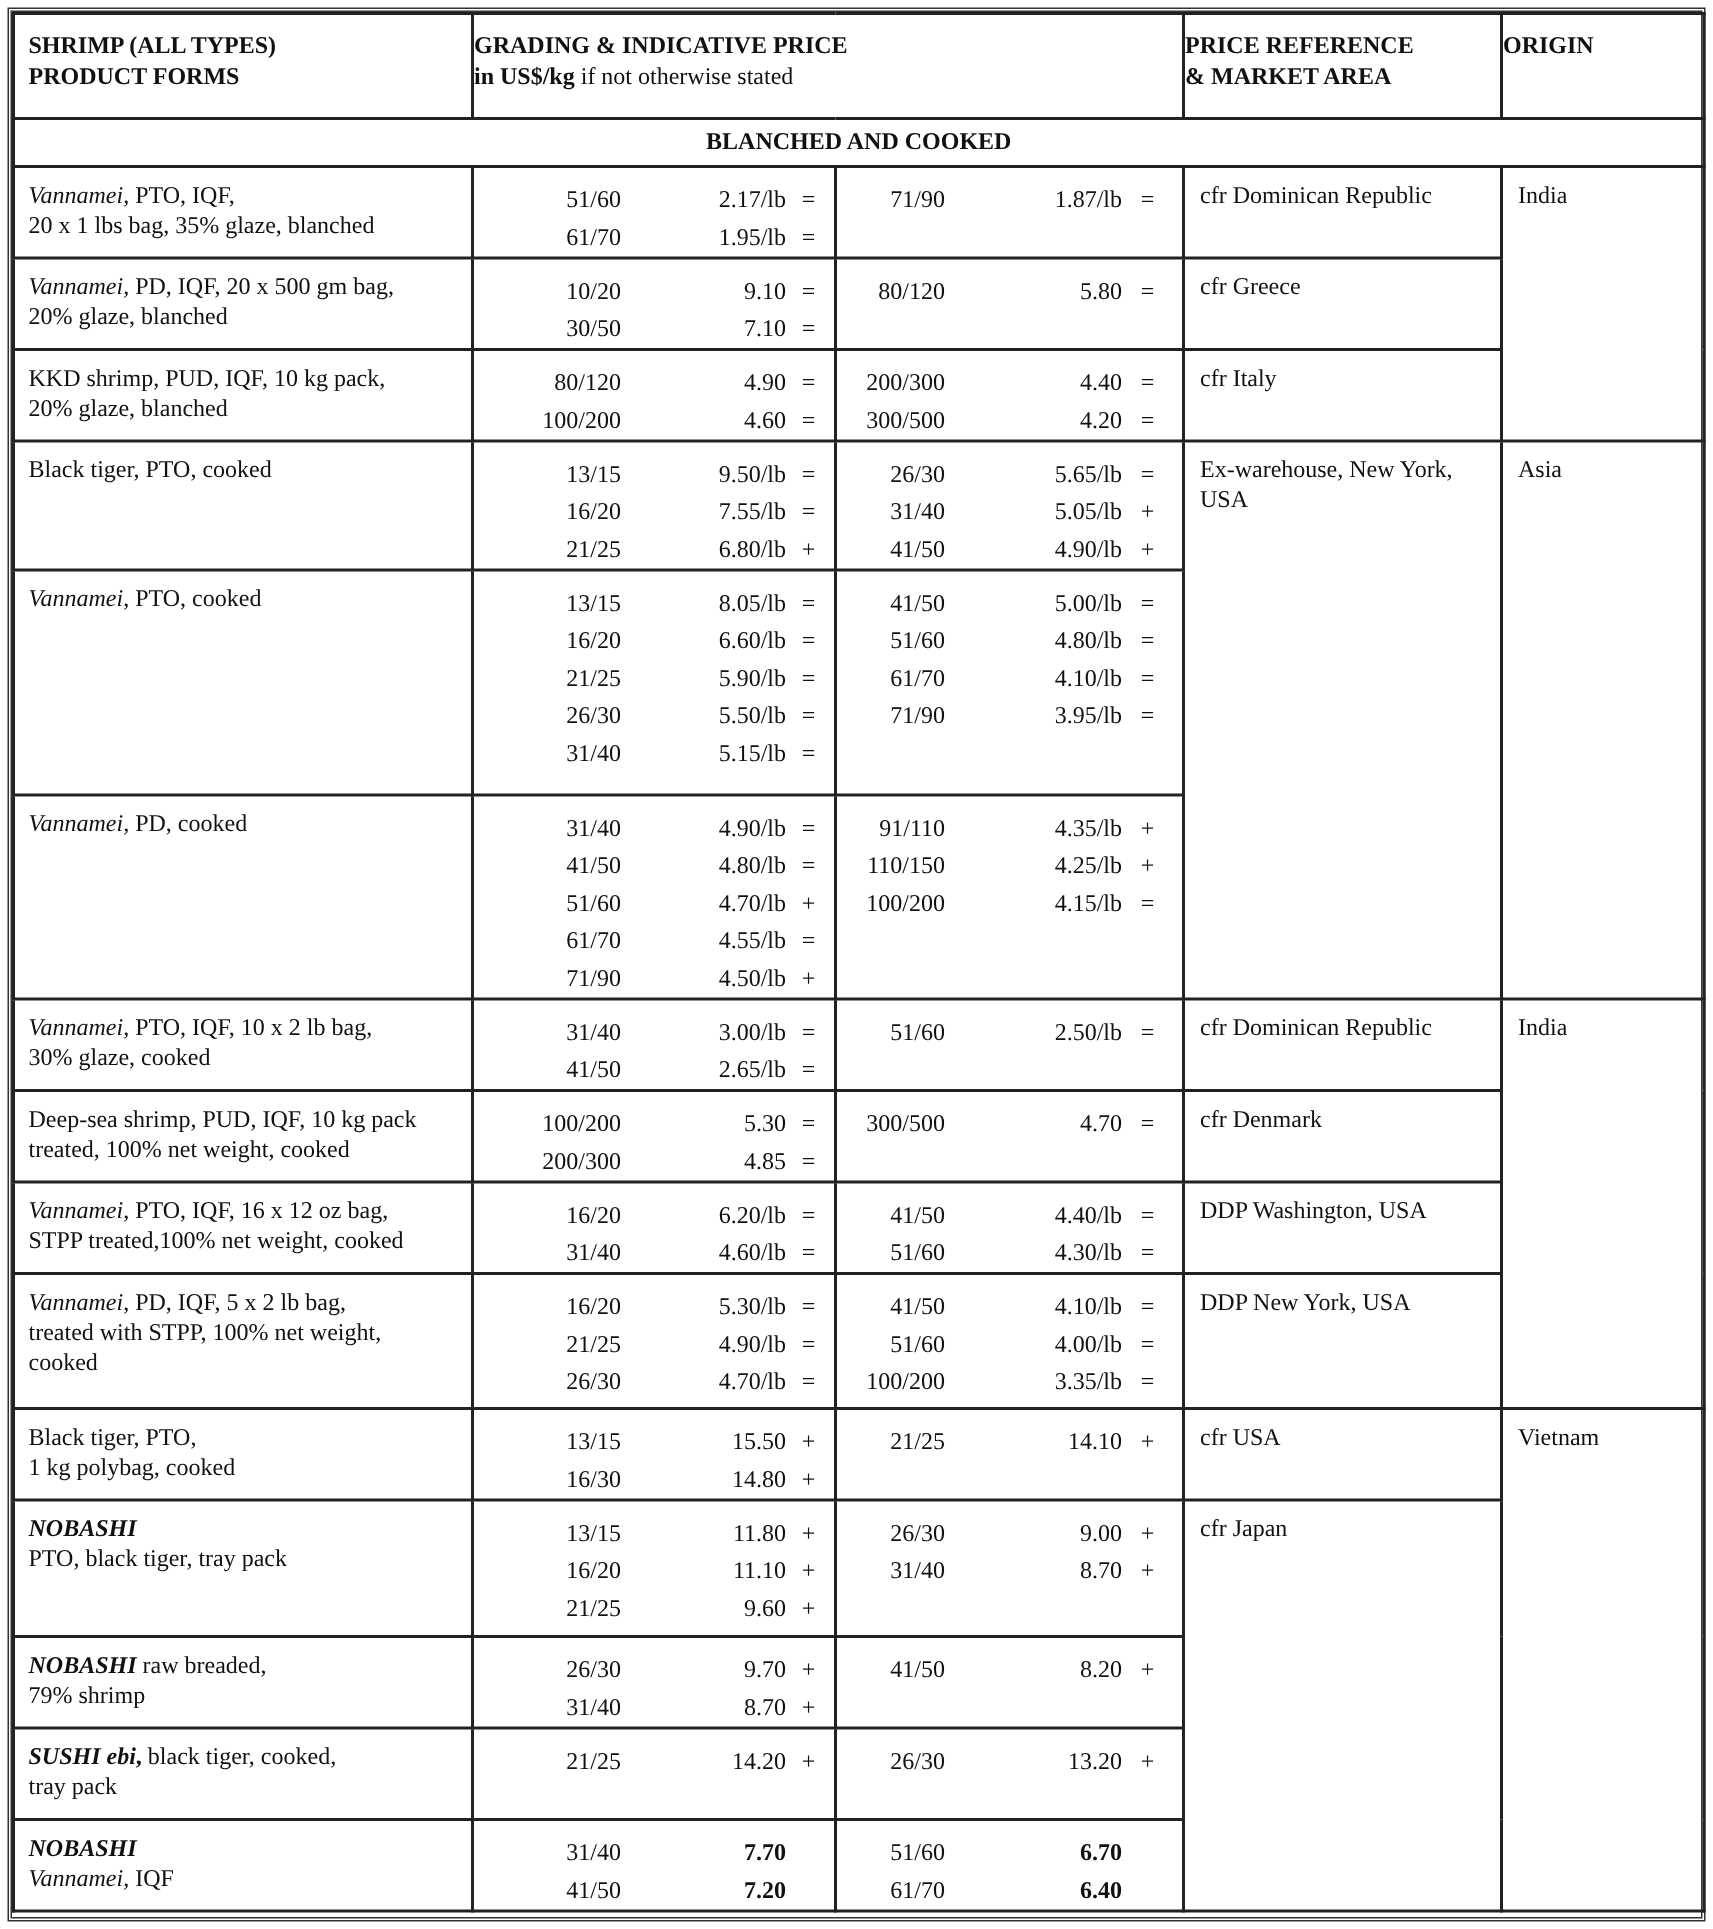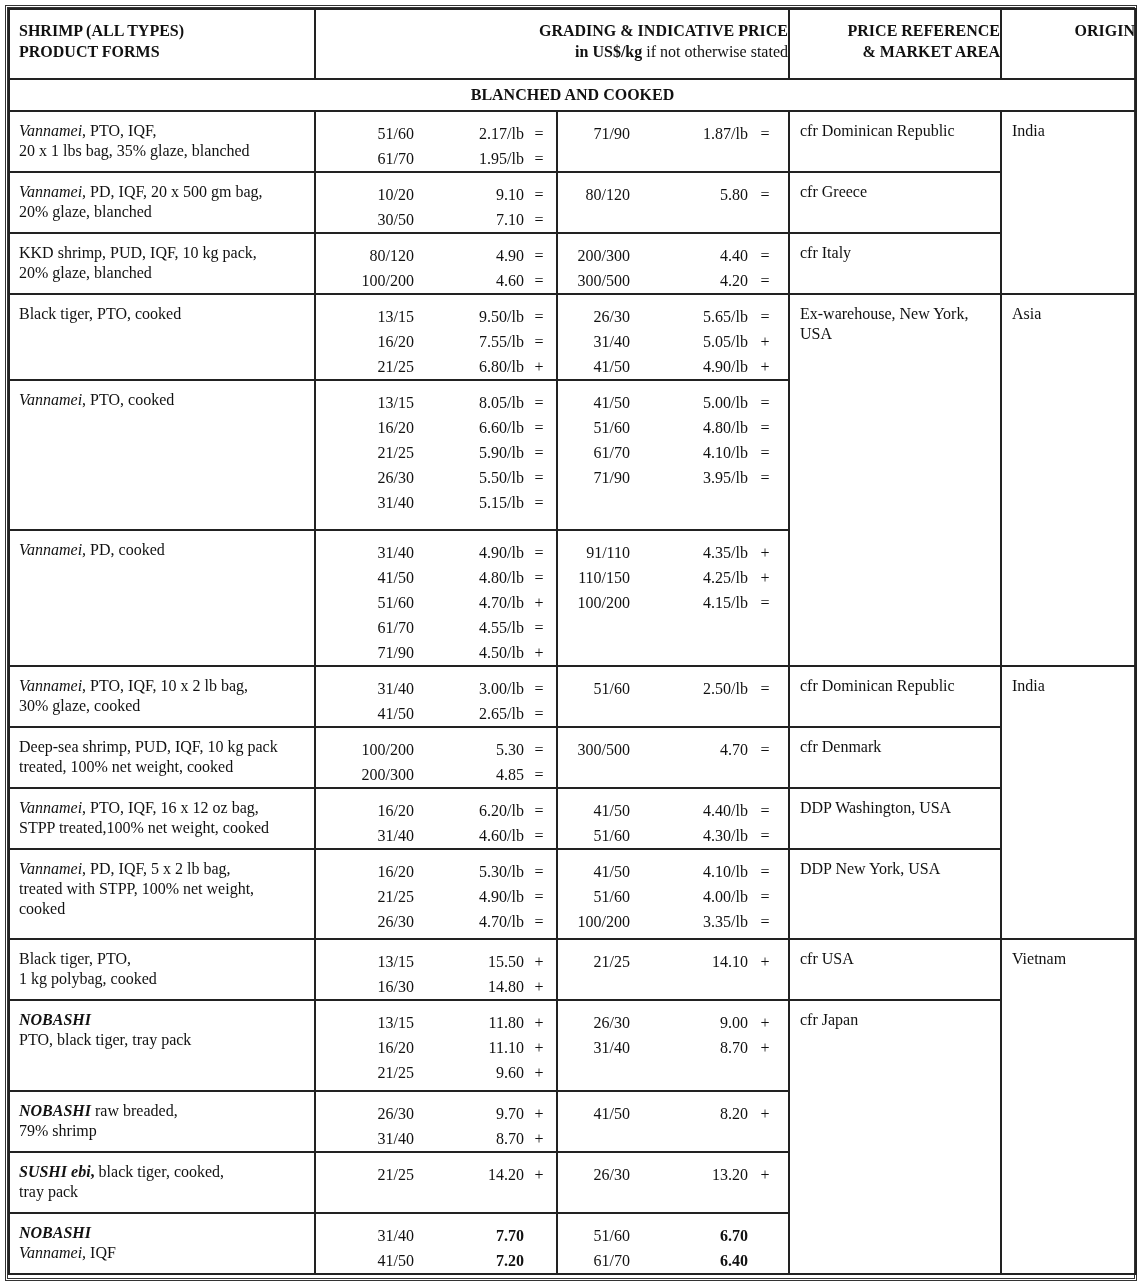--- a/index.html
+++ b/index.html
@@ -1,20 +1,20 @@
 <!DOCTYPE html>
 <html><head>
 <meta charset="utf-8">
 <style>
   html,body{margin:0;padding:0;background:#fff;}
   body{width:1142px;height:1286px;overflow:hidden;font-family:"Liberation Serif","DejaVu Serif",serif;color:#111;}
   .frame{position:absolute;left:5px;top:5px;width:1132px;height:1276px;border:3px double #333;box-sizing:border-box;}
   table{position:absolute;left:8px;top:8px;width:1127px;border-collapse:collapse;table-layout:fixed;font-size:16px;}
   td,th{border:2px solid #222;padding:0;vertical-align:top;}
-  th{font-weight:bold;text-align:right;}
+  th{font-weight:bold;text-align:left;}
   .hdr th{height:58px;padding-top:10px;line-height:21px;}
   .hdr th.left{text-align:left;padding-left:9px;}
   .hdr .sub{font-weight:normal;}
   .section td{text-align:center;font-weight:bold;height:30px;line-height:30px;margin-top:41px;}
   .prod{padding:9px 8px 0 9px;line-height:20px;}
   .ref{padding:9px 6px 0 10px;line-height:20px;}
   .org{padding:9px 6px 0 10px;line-height:20px;}
   .grid{display:grid;grid-template-columns:98px 110px 30px;padding-top:9px;}
   .grid.r{grid-template-columns:72px 118px 34px;}
   .cell{line-height:25px;height:25px;}

